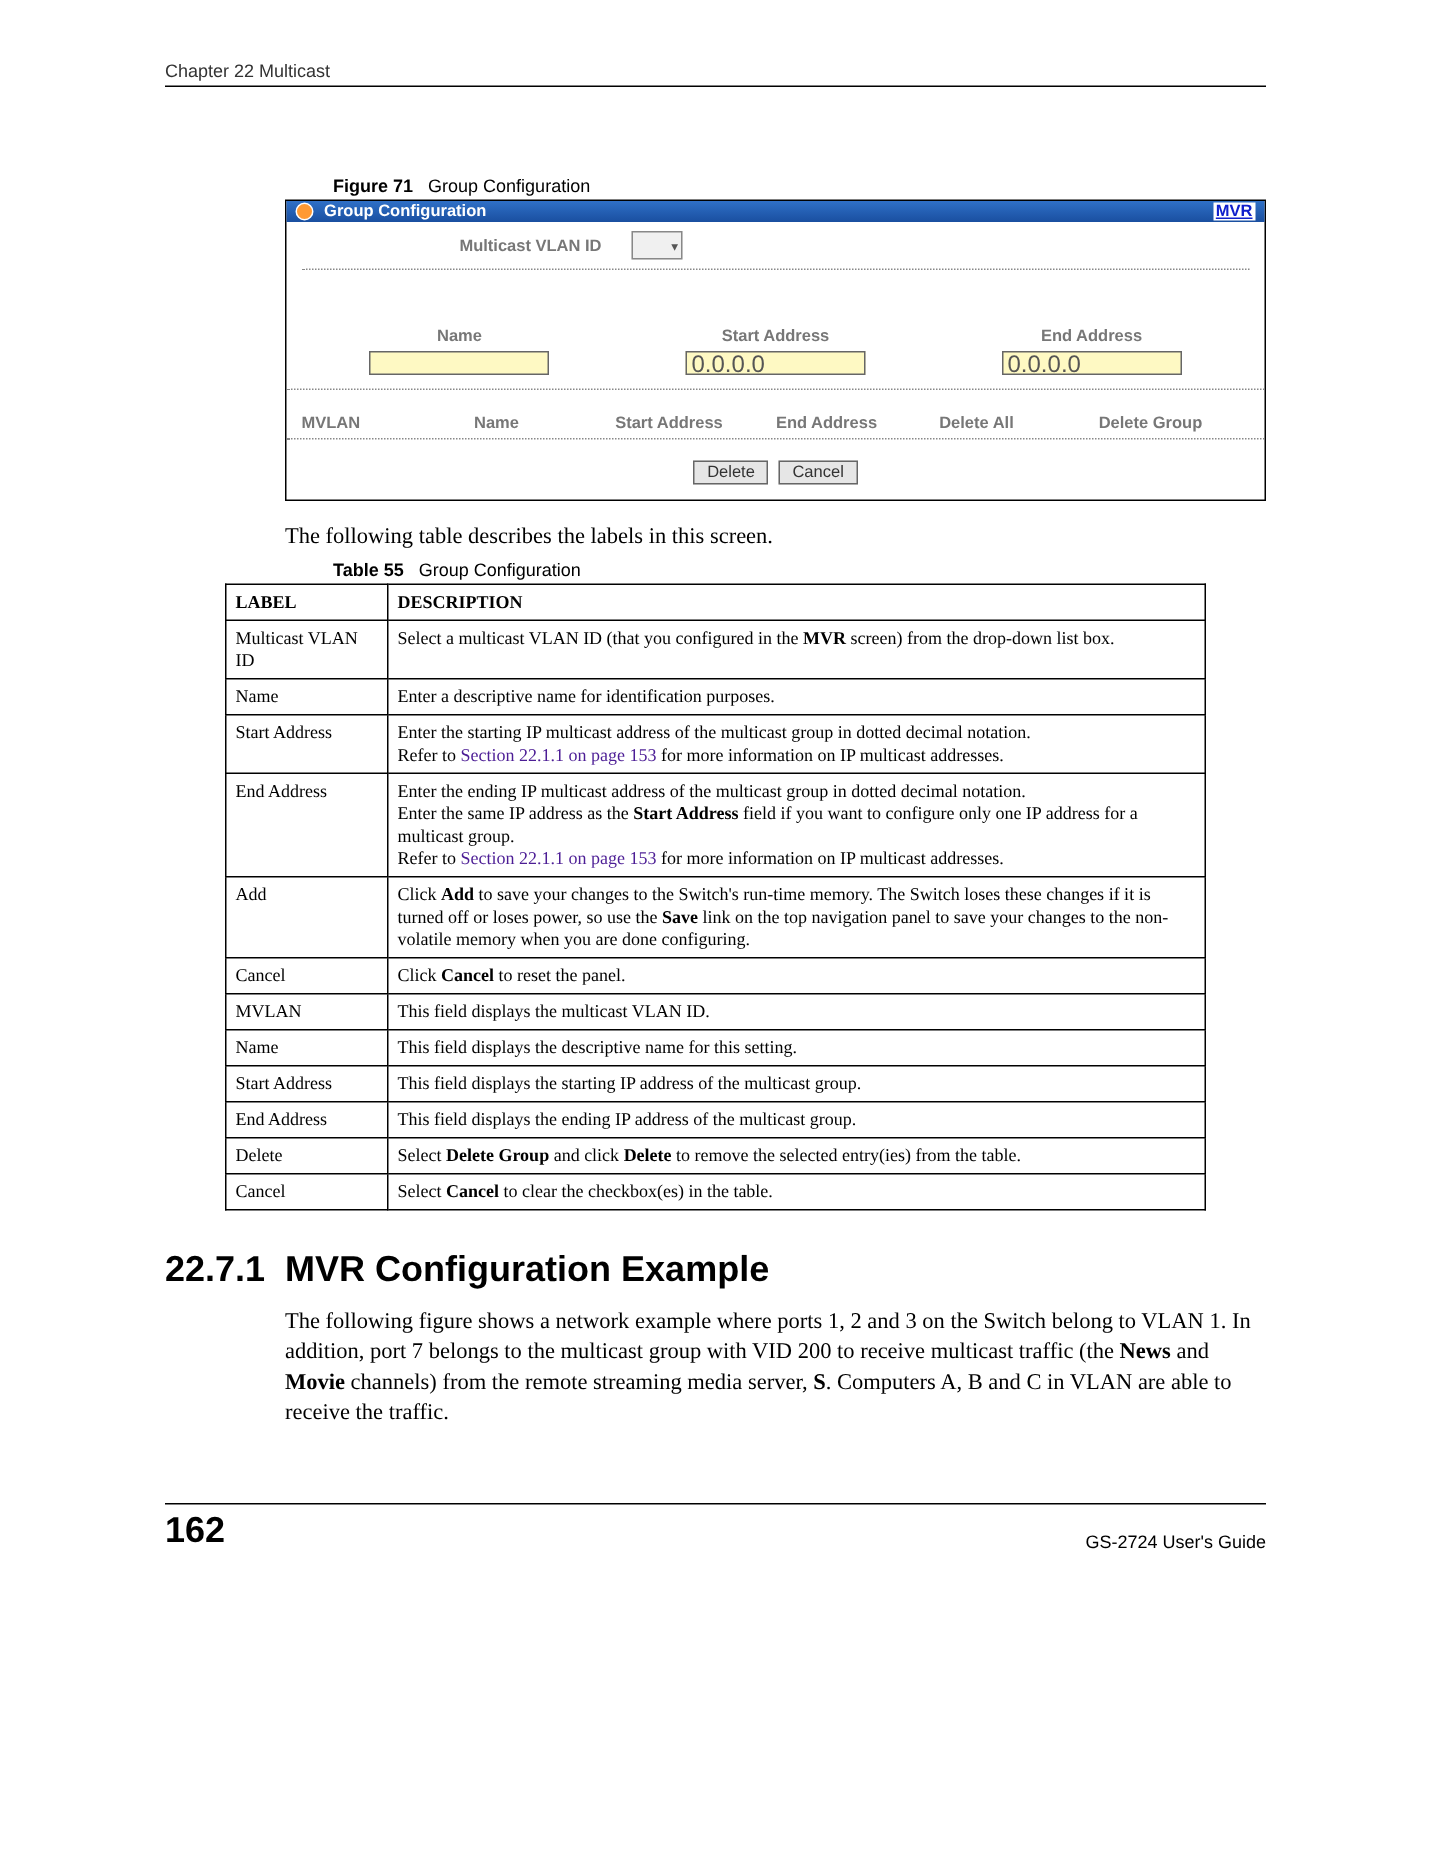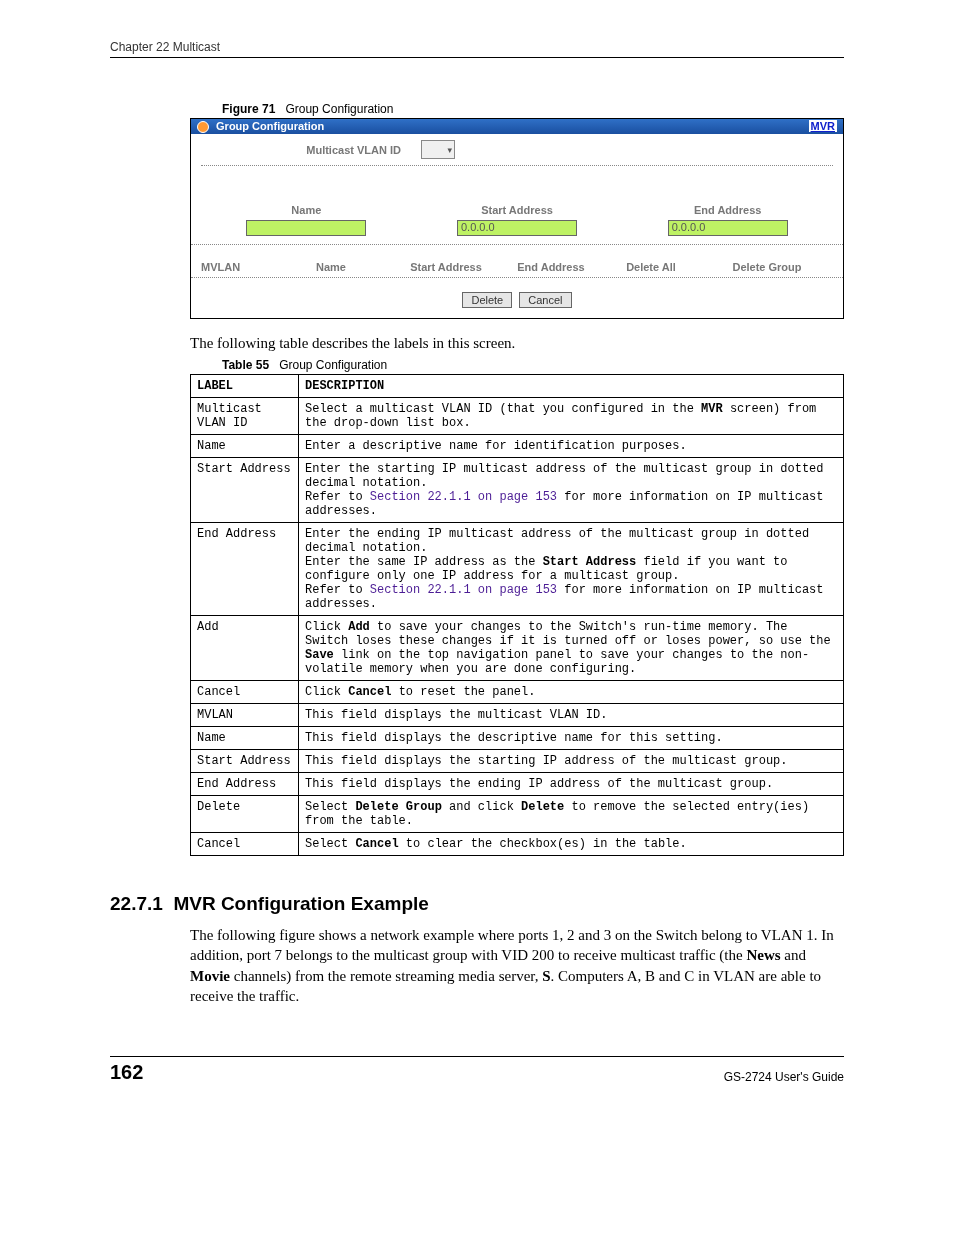--- a/index.html
+++ b/index.html
@@ -11,21 +11,21 @@
     background: #fff;
     width: 954px;
     box-sizing: border-box;
   }
   .chapter-header {
     font-family: Arial, Helvetica, sans-serif;
     font-size: 12px;
     color: #333;
     border-bottom: 1px solid #000;
     padding-bottom: 3px;
-    margin-bottom: 44px;
+    margin-bottom: 59px;
   }
   .figure-caption, .table-caption {
     font-family: Arial, Helvetica, sans-serif;
     font-size: 12px;
     margin-left: 112px;
     margin-bottom: 2px;
   }
   .figure-caption b, .table-caption b { font-weight: bold; }
   .figure-box {
     border: 1px solid #000;
@@ -97,23 +97,23 @@
     padding: 0 10px 6px 10px;
     text-align: center;
     border-bottom: 1px dotted #888;
     margin: 0 0 8px 0;
   }
   .gc-three-inputs > div { flex: 1; }
   .txt {
     border: 1px solid #666;
     height: 16px;
     width: 120px;
-    font-size: 11px;
+    font-size: 16px;
     padding: 0 3px;
-    background: #bef264;
+    background: #fef9c3;
     display: inline-block;
     text-align: left;
     box-sizing: border-box;
   }
   .btn {
     display: inline-block;
     border: 1px solid #666;
     background: #e6e6e6;
     padding: 1px 8px;
     font-size: 11px;
@@ -129,60 +129,60 @@
     border-bottom: 1px dotted #888;
     margin-bottom: 6px;
   }
   .gc-table-head > div { text-align: center; }
   .body-text {
     font-size: 15px;
     margin: 16px 0 6px 80px;
   }
   table.desc {
     border-collapse: collapse;
-    margin-left: 80px;
+    margin-left: 40px;
     width: calc(100% - 80px);
-    font-family: Liberation Mono, monospace;
+    font-family: Liberation Serif, serif;
     font-size: 12px;
   }
   table.desc th, table.desc td {
     border: 1px solid #000;
     padding: 4px 6px;
     vertical-align: top;
     text-align: left;
   }
   table.desc th {
     font-weight: bold;
   }
   table.desc td:first-child {
     width: 95px;
   }
   .xref { color: #4c1d95; }
   h3.section {
     font-family: Arial, Helvetica, sans-serif;
-    font-size: 19px;
-    font-weight: bold;
-    margin: 37px 0 10px 0;
+    font-size: 24px;
+    font-weight: bold;
+    margin: 26px 0 10px 0;
   }
   .para {
     font-size: 15px;
     margin: 0 0 0 80px;
     line-height: 1.35;
   }
   .footer {
     display: flex;
     justify-content: space-between;
     align-items: flex-end;
     border-top: 1px solid #000;
     margin-top: 50px;
     padding-top: 4px;
     font-family: Arial, Helvetica, sans-serif;
   }
   .page-num {
-    font-size: 20px;
+    font-size: 24px;
     font-weight: bold;
   }
   .guide {
     font-size: 12px;
   }
 </style>
 </head>
 <body>
 
 <div class="chapter-header">Chapter 22 Multicast</div>

